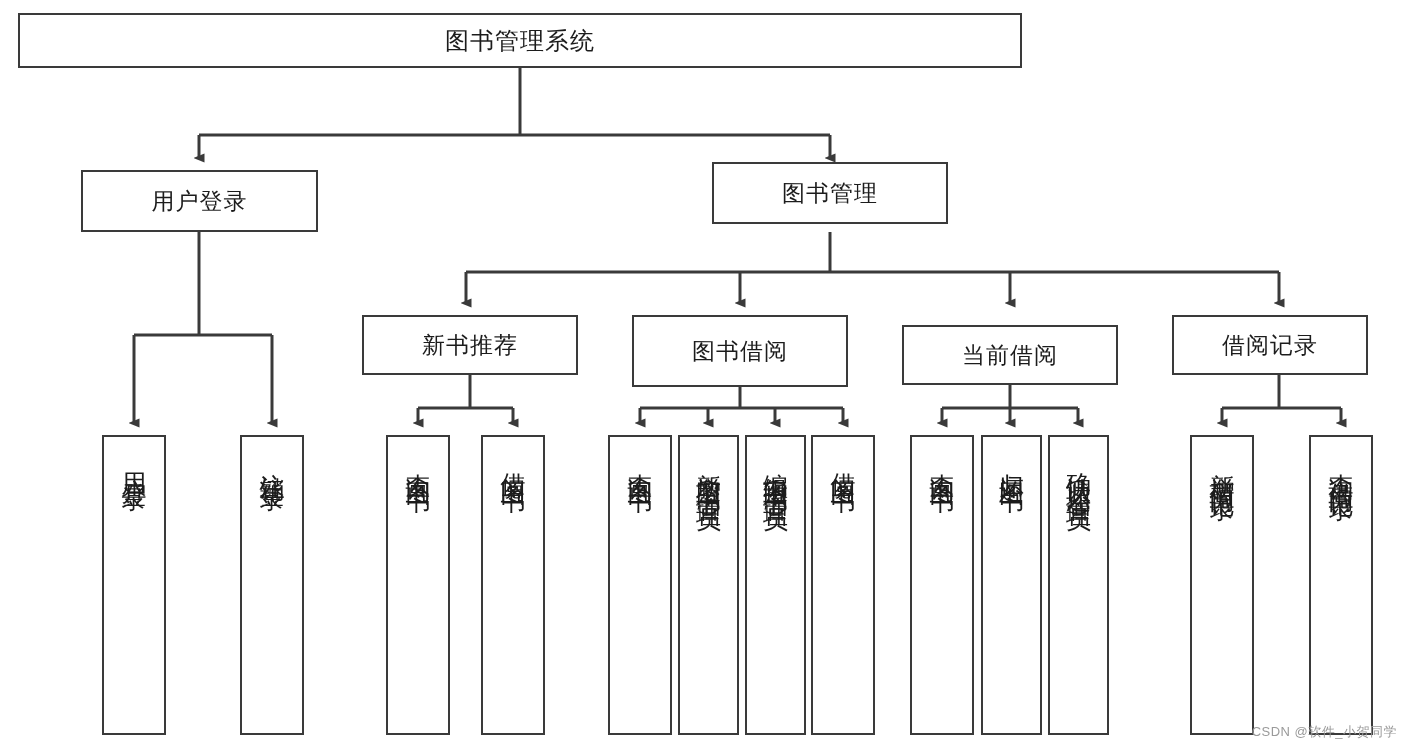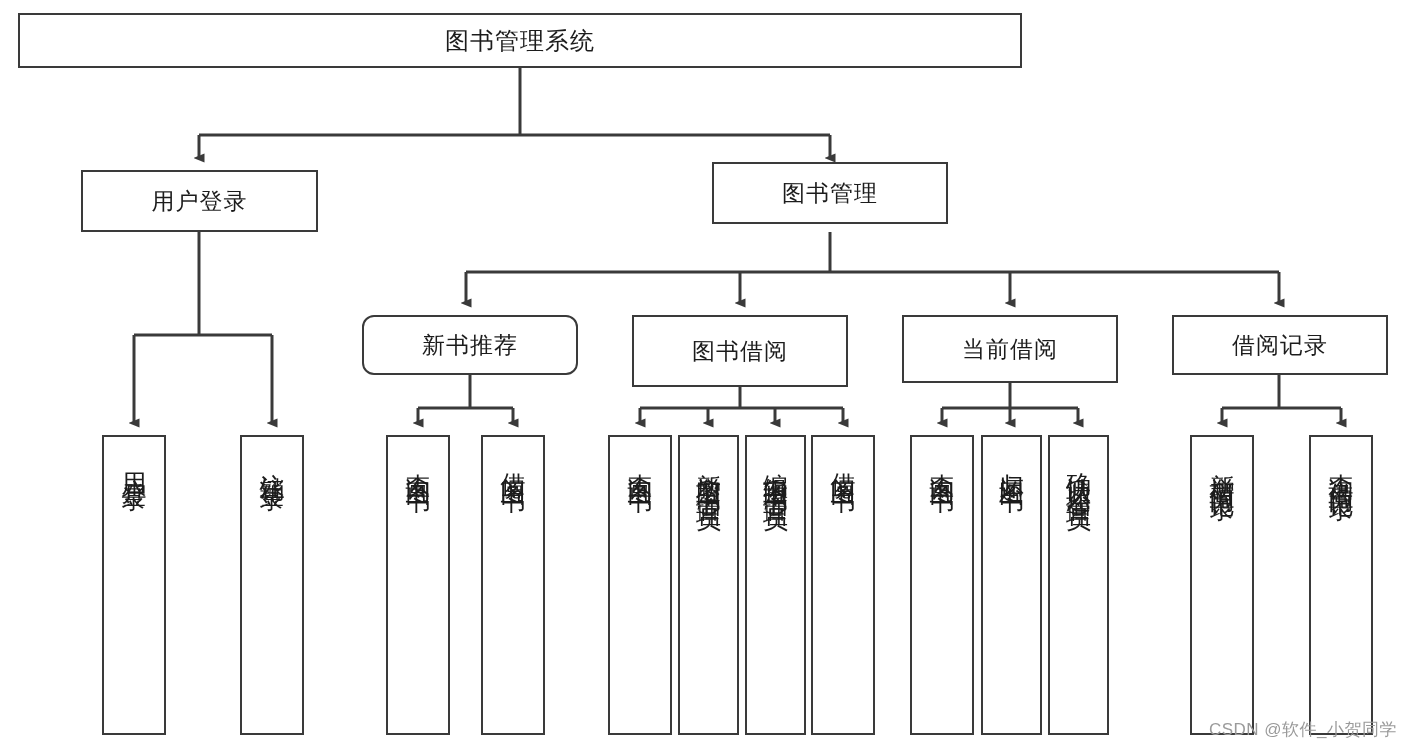--- a/index.html
+++ b/index.html
@@ -57,21 +57,21 @@
     line-height: 1;
     white-space: nowrap;
   }
   .node.root .label {
     font-size: 24px;
   }
   #watermark {
     position: absolute;
     right: 8px;
     bottom: 6px;
-    font-size: 17px;
+    font-size: 13px;
     color: #9a9a9a;
     letter-spacing: 0.5px;
     white-space: nowrap;
   }
 </style>
 </head>
 <body>
 
 <div id="canvas">
 
@@ -132,30 +132,30 @@
     <span class="label">图书管理系统</span>
   </div>
 
   <div class="node horiz" style="left:81px; top:170px; width:237px; height:62px;">
     <span class="label">用户登录</span>
   </div>
   <div class="node horiz" style="left:712px; top:162px; width:236px; height:62px;">
     <span class="label">图书管理</span>
   </div>
 
-  <div class="node horiz" style="left:362px; top:315px; width:216px; height:60px;border-radius:12px;">
+  <div class="node horiz" style="left:362px; top:315px; width:216px; height:60px;">
     <span class="label">新书推荐</span>
   </div>
   <div class="node horiz" style="left:632px; top:315px; width:216px; height:72px;">
     <span class="label">图书借阅</span>
   </div>
-  <div class="node horiz" style="left:902px; top:315px; width:216px; height:68px;">
+  <div class="node horiz" style="left:902px; top:325px; width:216px; height:60px;">
     <span class="label">当前借阅</span>
   </div>
-  <div class="node horiz" style="left:1172px; top:315px; width:216px; height:60px;">
+  <div class="node horiz" style="left:1172px; top:315px; width:196px; height:60px;">
     <span class="label">借阅记录</span>
   </div>
 
   <div class="node vert" style="left:102px; top:435px; width:64px; height:300px;">
     <span class="label">用户登录</span>
   </div>
   <div class="node vert" style="left:240px; top:435px; width:64px; height:300px;">
     <span class="label">注销登录</span>
   </div>
 

